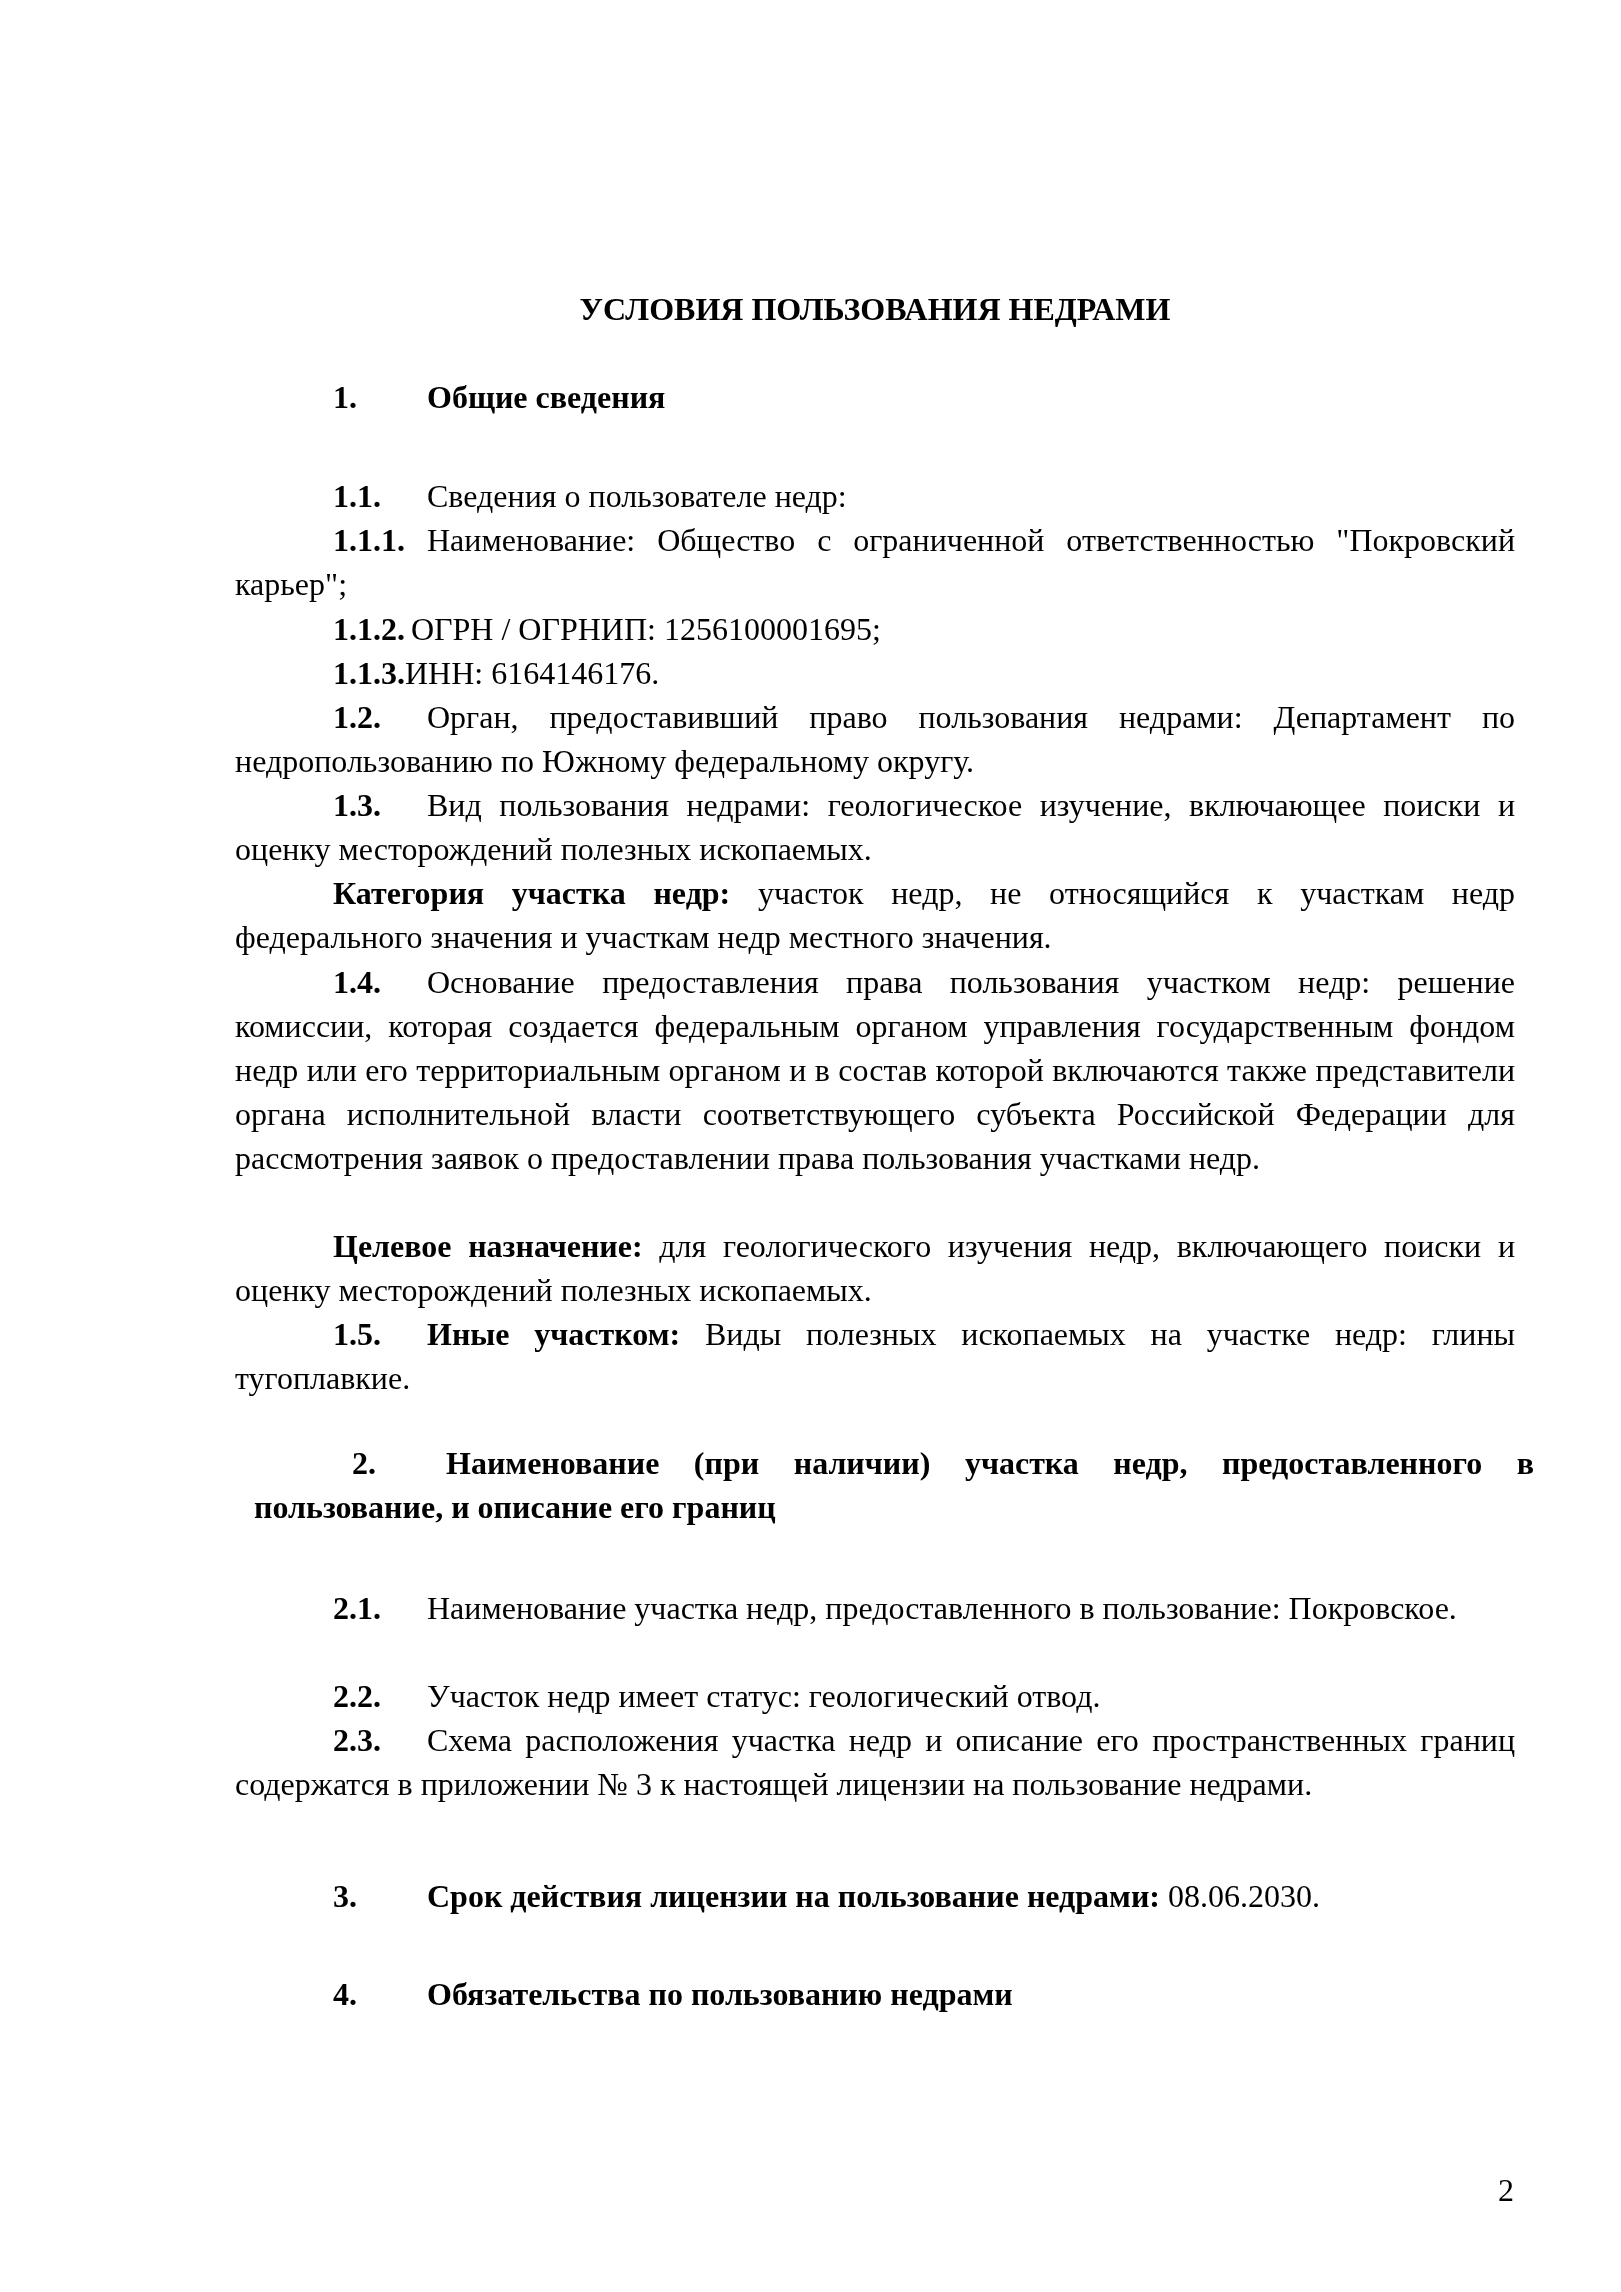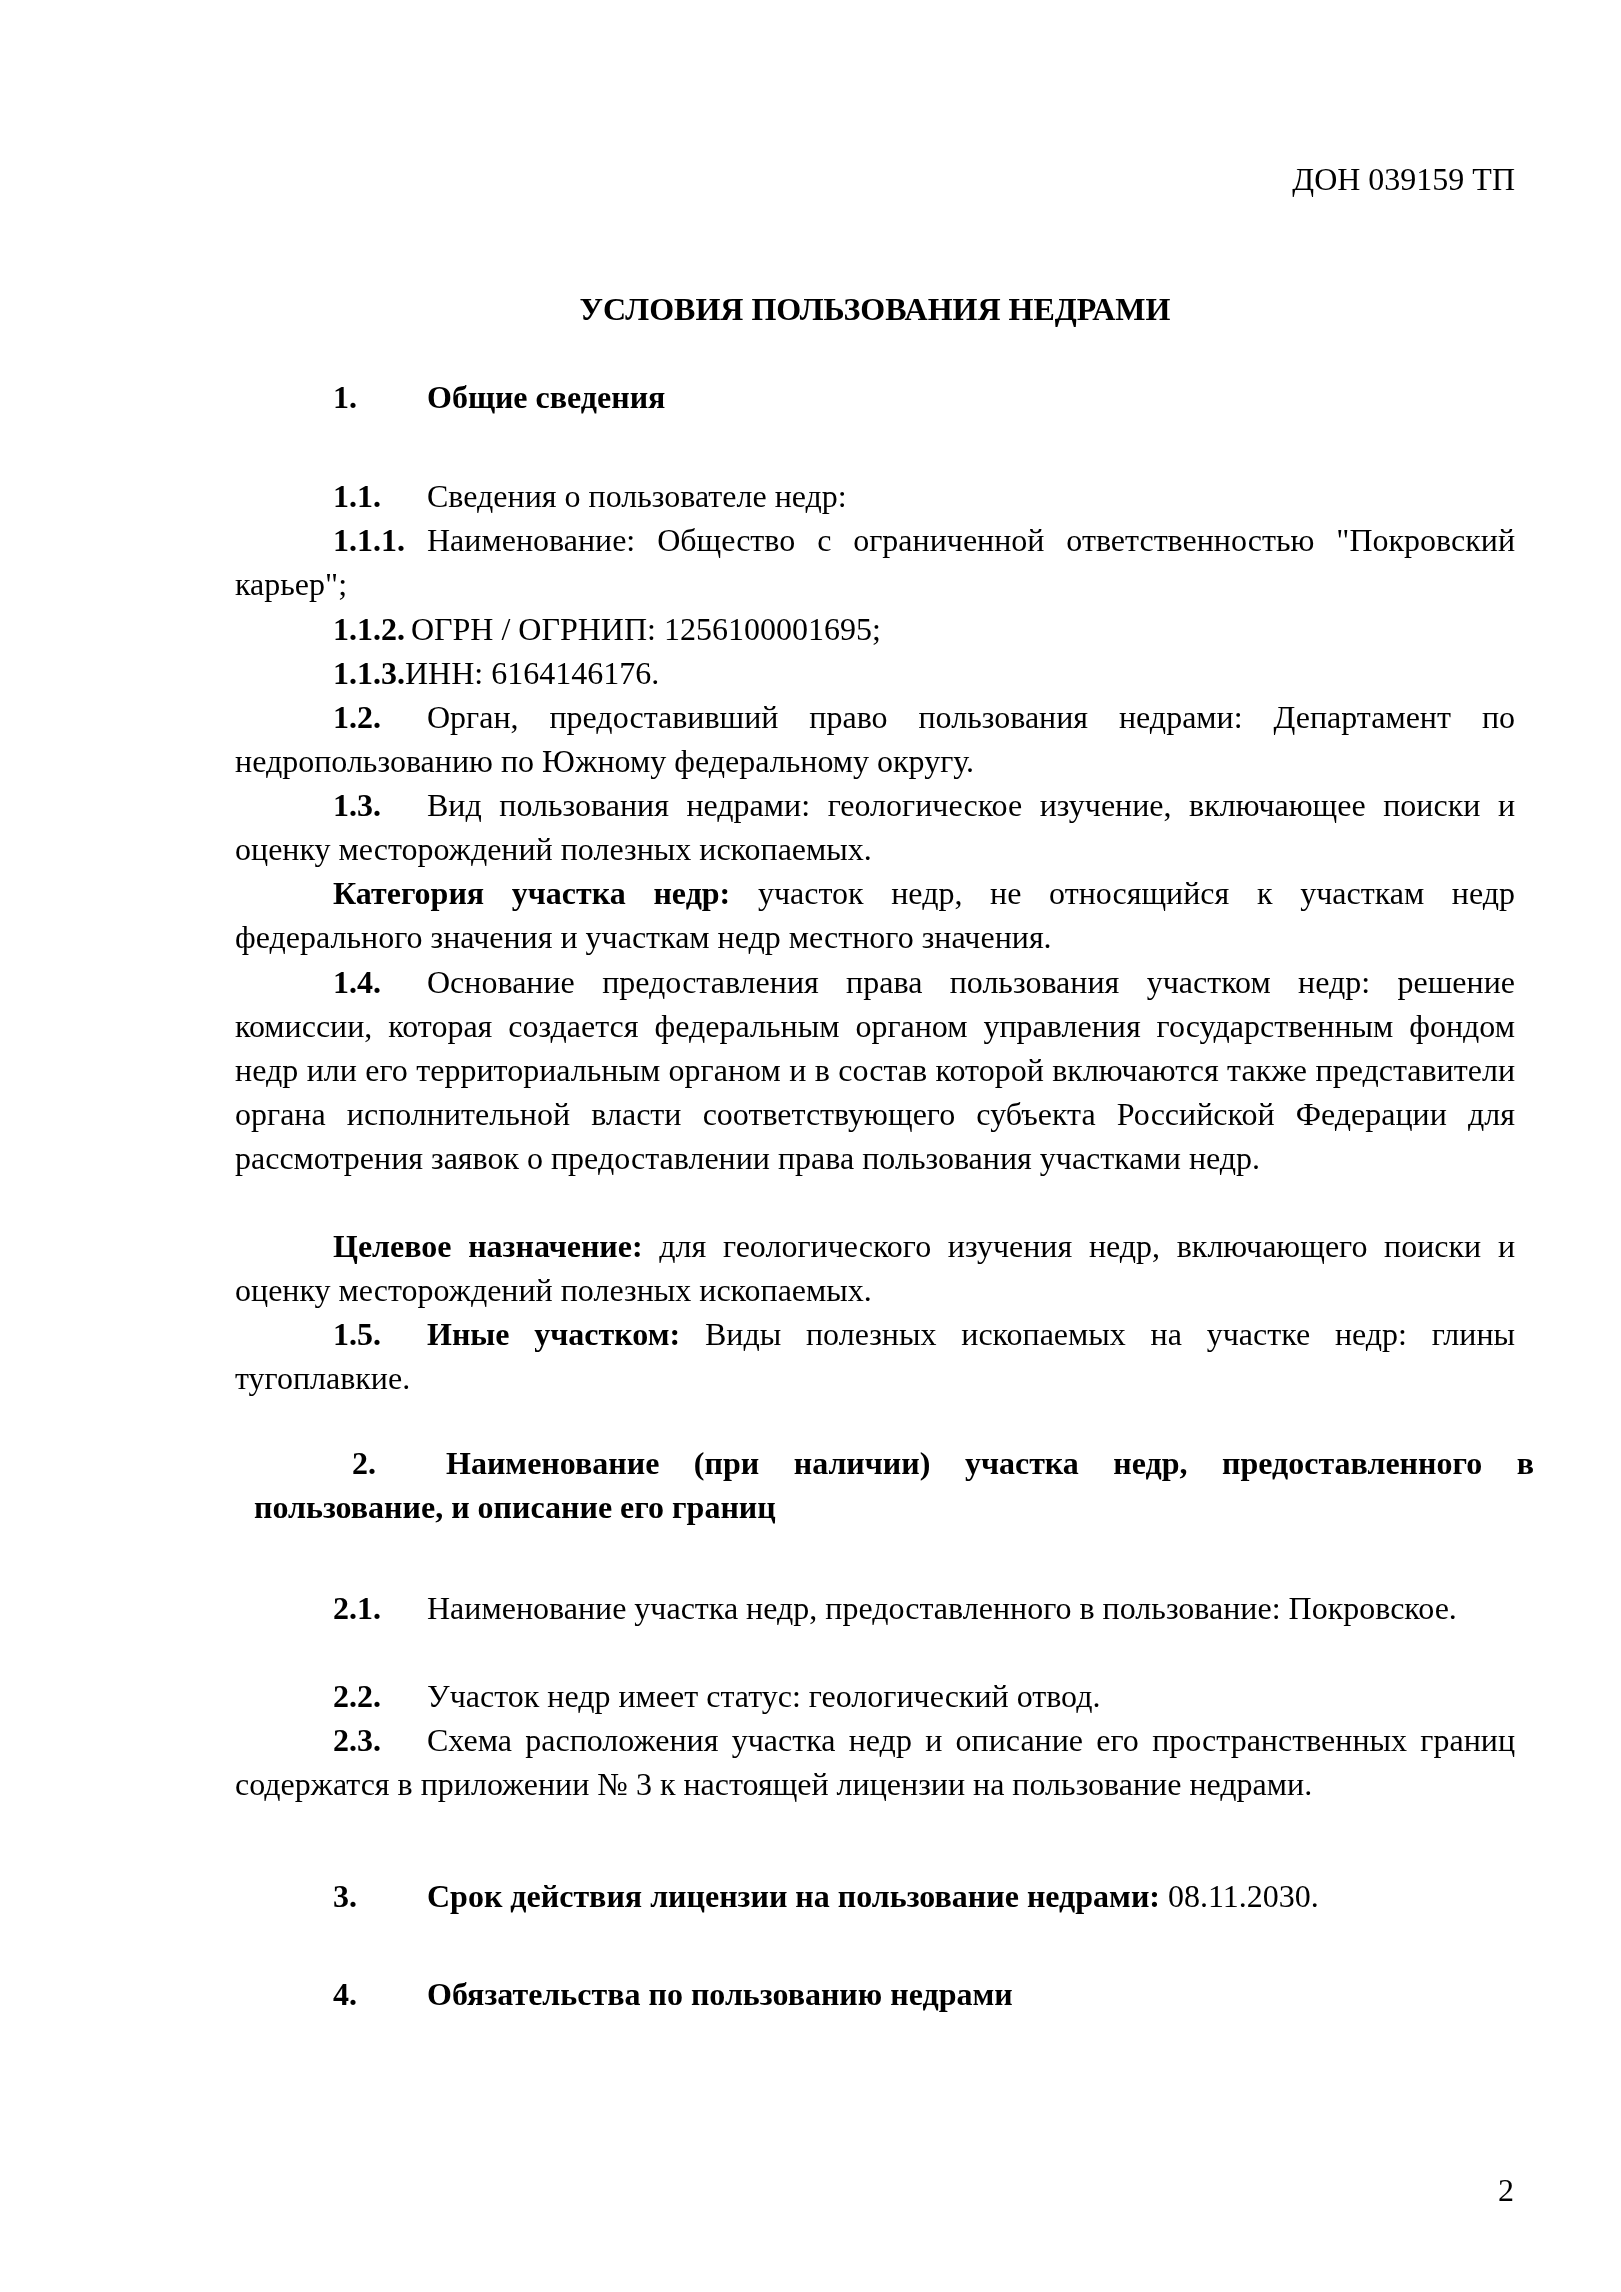--- a/index.html
+++ b/index.html
@@ -77,21 +77,20 @@
       font-size: 32px;
       line-height: 39px;
     }
   </style>
 </head>
 <body>
 
 <div class="page">
 
   <div class="header">
-    <div>ДОН 039159 ТП</div>
   </div>
 
   <div class="title">УСЛОВИЯ ПОЛЬЗОВАНИЯ НЕДРАМИ</div>
 
   <div class="block" style="top:375px;">
     <p class="heading">
       <span class="hnum">1.</span><span>Общие сведения</span>
     </p>
   </div>
 
@@ -148,21 +147,21 @@
   <div class="block" style="top:1674px;">
     <p class="p"><span class="num w96">2.2.</span><span>Участок недр имеет статус: геологический отвод.</span></p>
   </div>
 
   <div class="block" style="top:1718px;">
     <p class="p"><span class="num w96">2.3.</span><span>Схема расположения участка недр и описание его пространственных границ содержатся в приложении № 3 к настоящей лицензии на пользование недрами.</span></p>
   </div>
 
   <div class="block" style="top:1874px;">
     <p class="heading">
-      <span class="hnum">3.</span><span>Срок действия лицензии на пользование недрами:</span><span style="font-weight:normal;"> 08.11.2030.</span>
+      <span class="hnum">3.</span><span>Срок действия лицензии на пользование недрами:</span><span style="font-weight:normal;"> 08.06.2030.</span>
     </p>
   </div>
 
   <div class="block" style="top:1972px;">
     <p class="heading">
       <span class="hnum">4.</span><span>Обязательства по пользованию недрами</span>
     </p>
   </div>
 
 </div>

